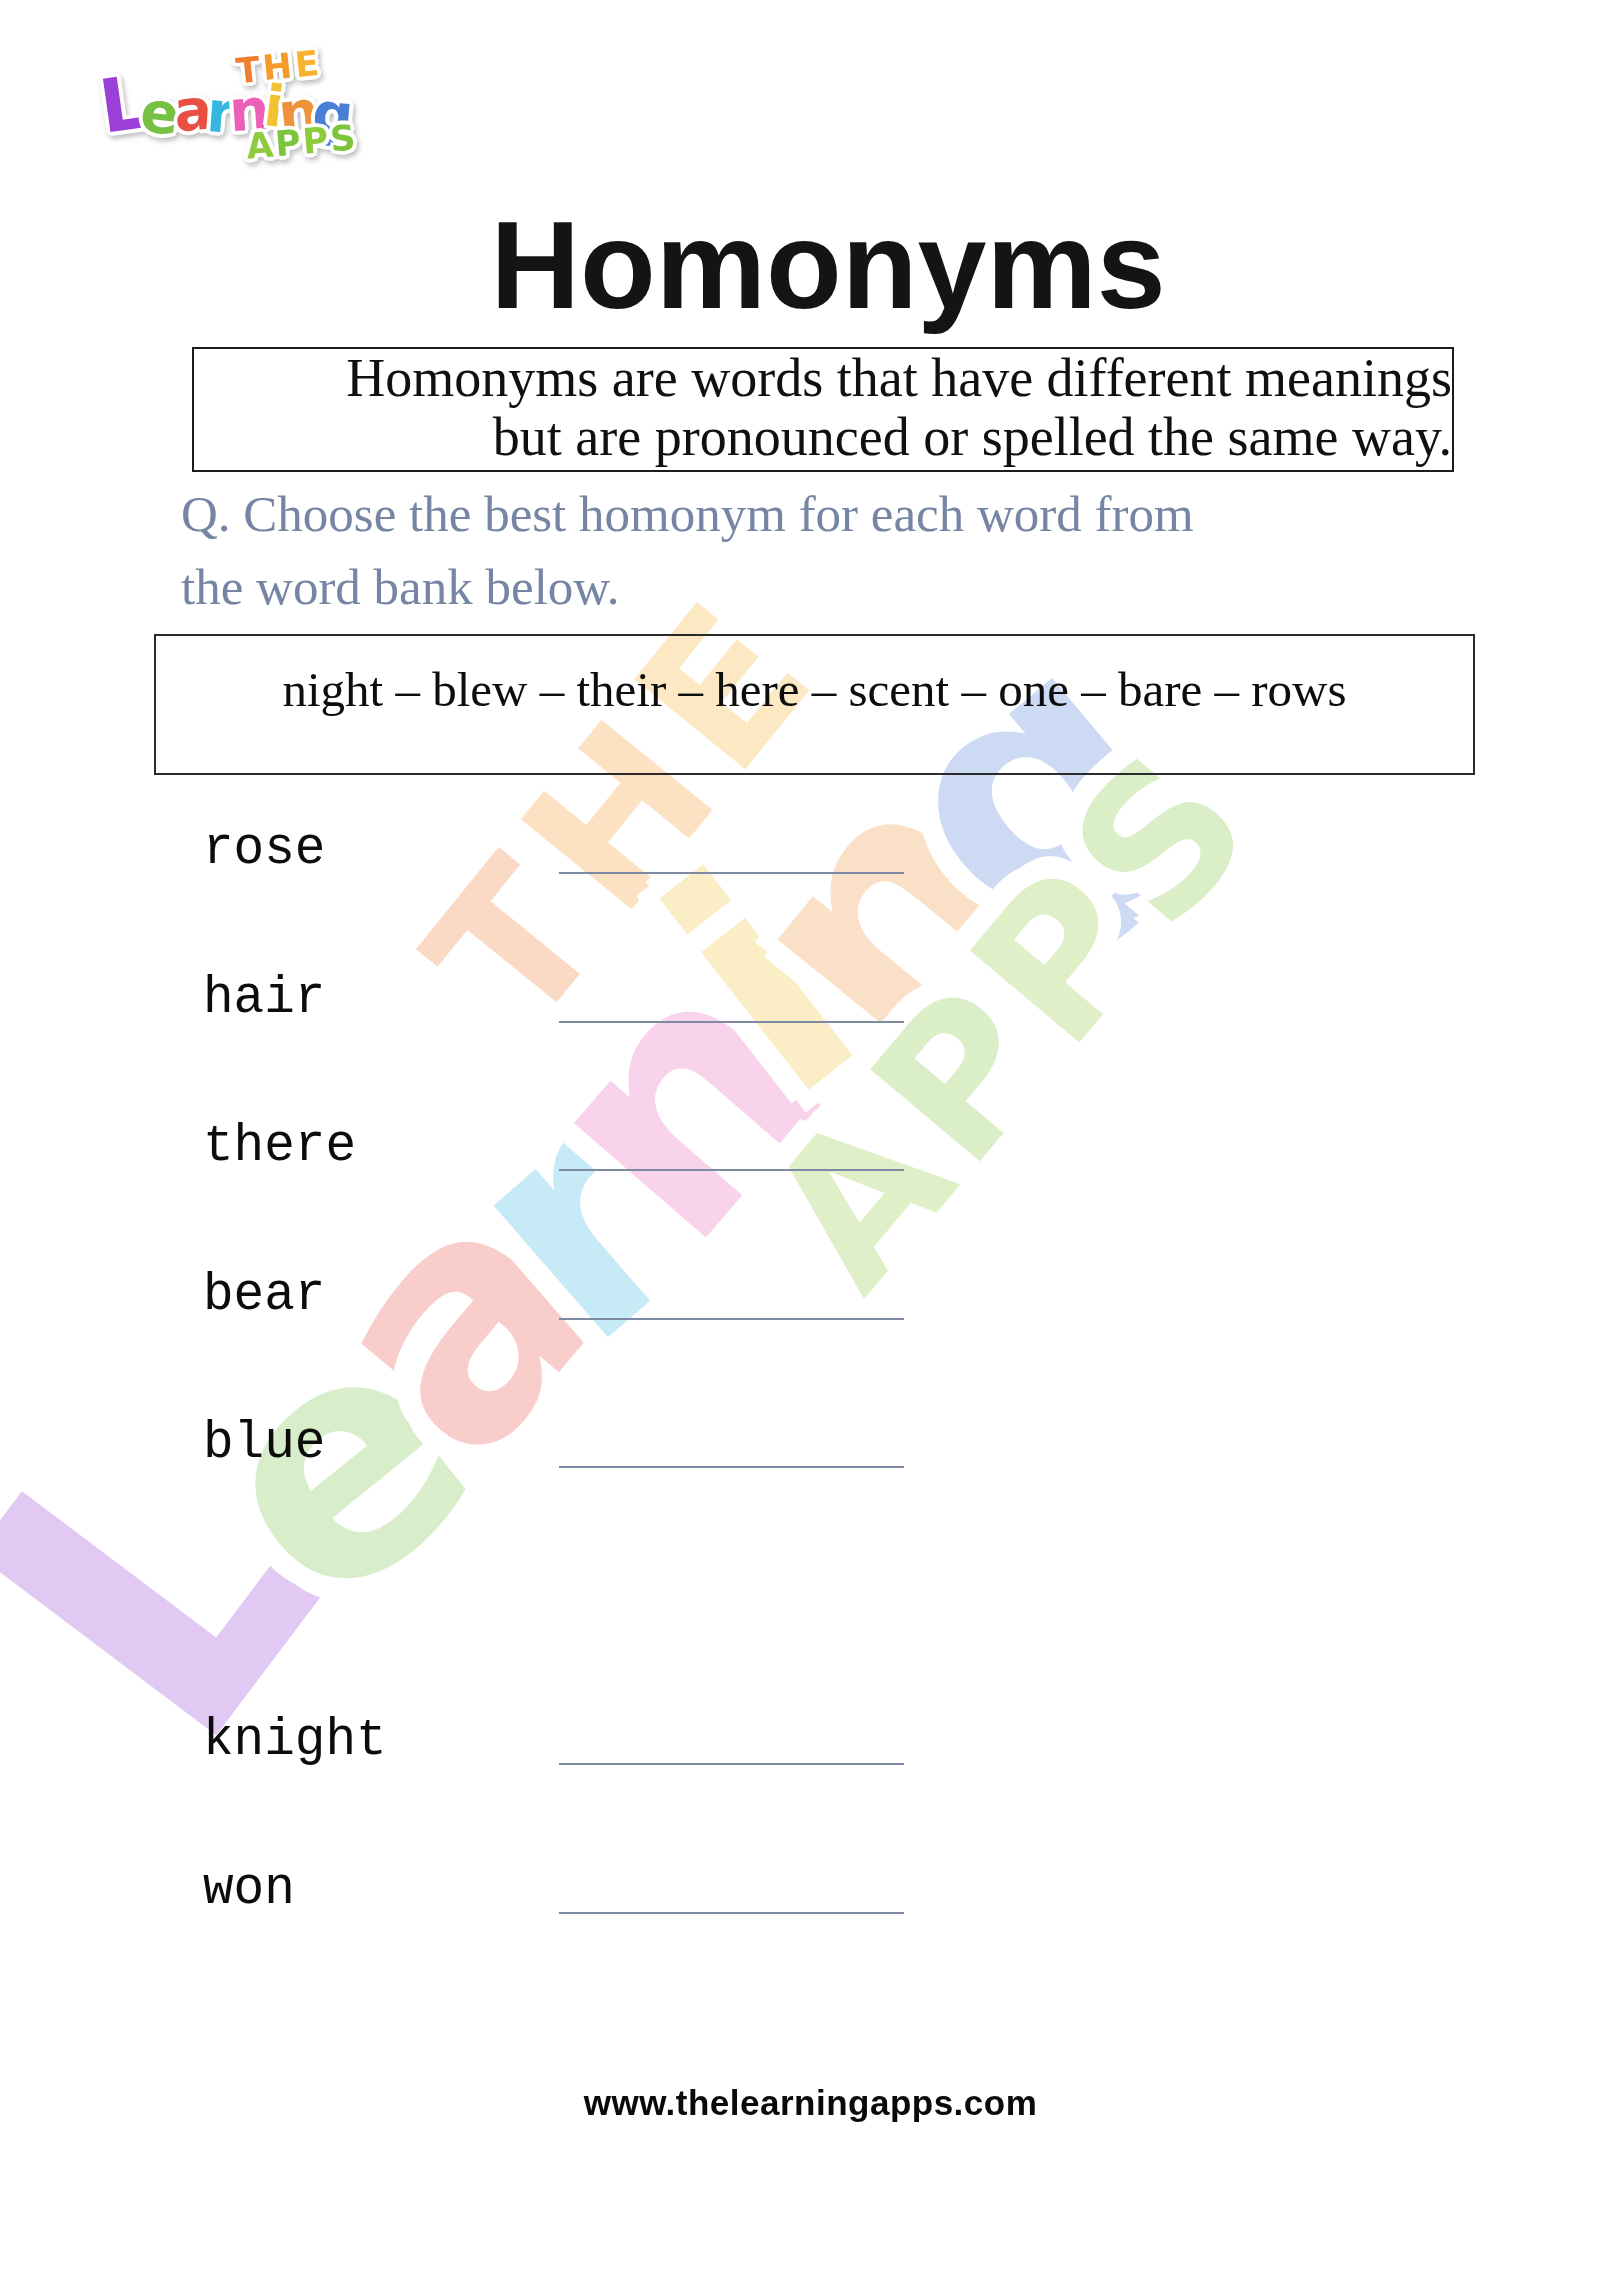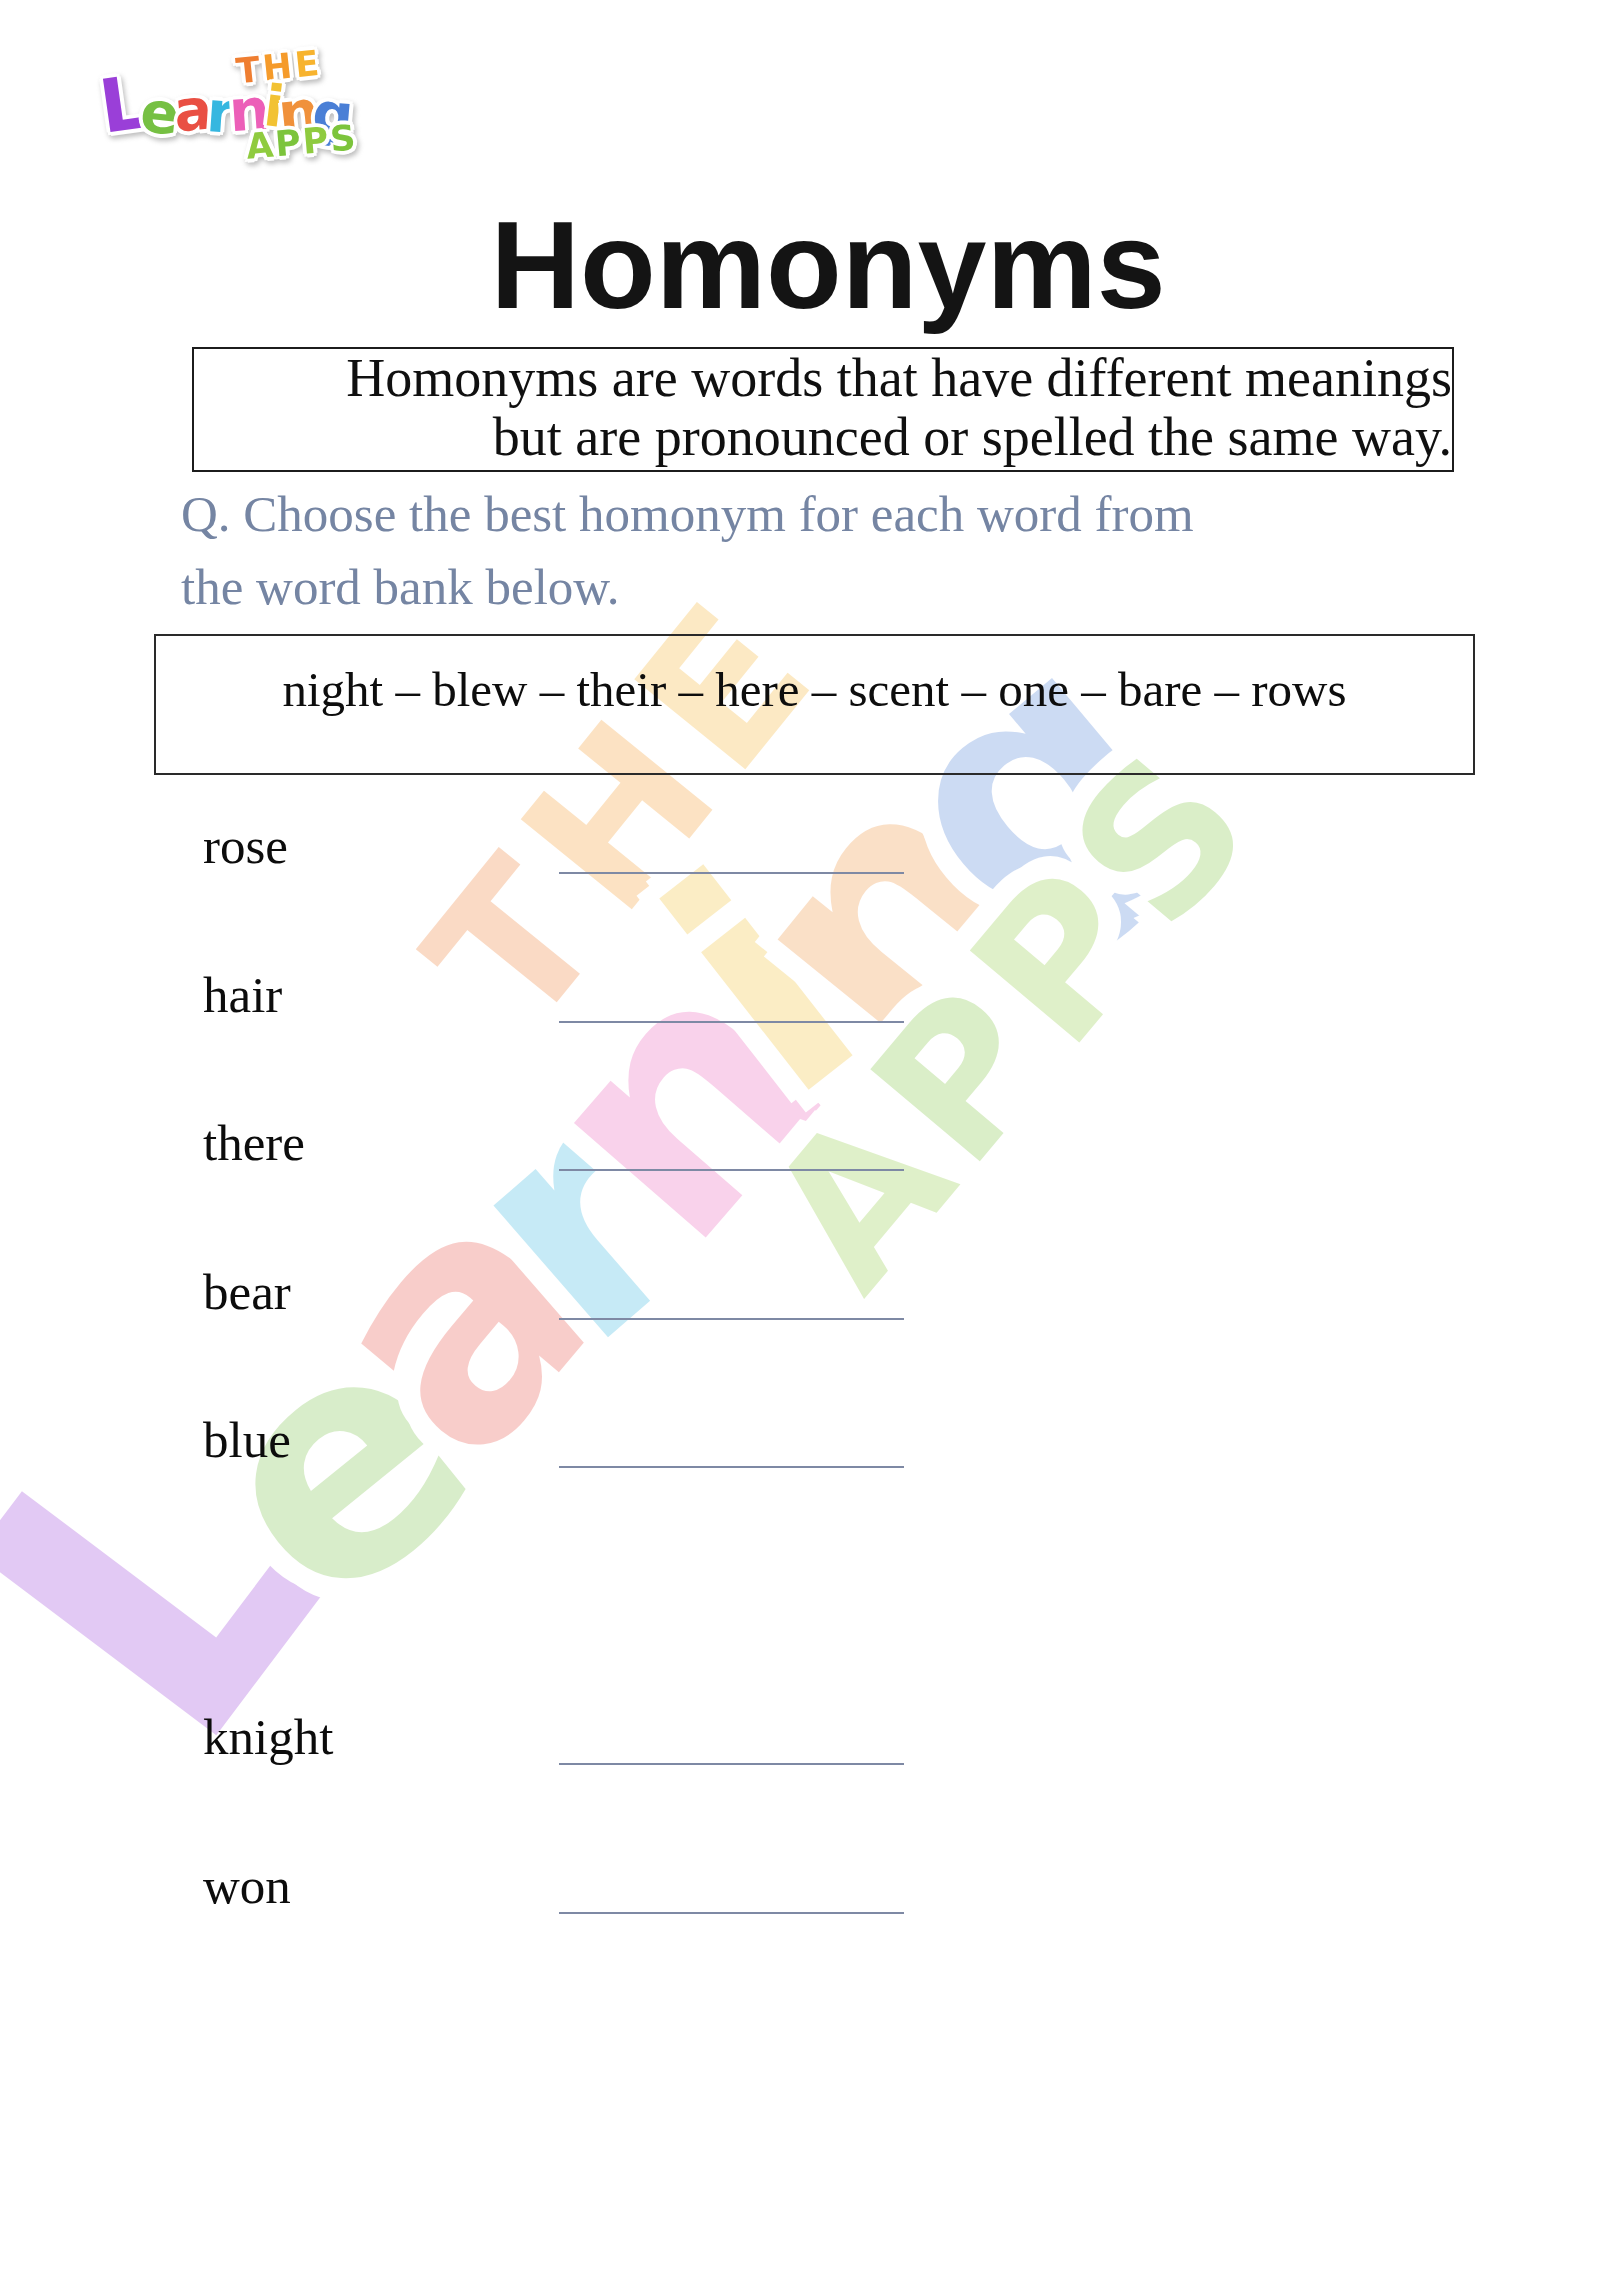--- a/index.html
+++ b/index.html
@@ -60,21 +60,21 @@
 
   
   .bank-box {
     position:absolute; left:154px; top:634px; width:1321px; height:141px;
     border:2px solid #2a2a2a; box-sizing:border-box;
     text-align:center; padding-top:29px; font-size:49px; line-height:49px; color:#0d0d0d;
   }
 
   
   .row { position:absolute; left:203px; width:804px; height:71px; font-size:51px; line-height:51px; }
-  .row .word { color:#0c0c0c; }
+  .row .word { color:#0c0c0c;font-family:Liberation Mono, monospace; }
   .row .blank {
     position:absolute; left:356px; top:51px; width:345px; height:0;
     border-top:2.9px solid var(--line-color);
   }
 
   
   .footer {
     position:absolute; left:0; right:0; top:2083px; text-align:center;
     font-family:"Liberation Sans", sans-serif; font-weight:bold;
     font-size:35px; letter-spacing:0.5px; color:#0a0a0a;
@@ -135,15 +135,16 @@
   </div>
   <div class="row" style="top:1712px">
     <span class="word">knight</span>
     <span class="blank"></span>
   </div>
   <div class="row" style="top:1861px">
     <span class="word">won</span>
     <span class="blank"></span>
   </div>
 
+  <div class="footer">www.thelearningapps.com</div>
 
 </div>
 
 
 </body></html>

